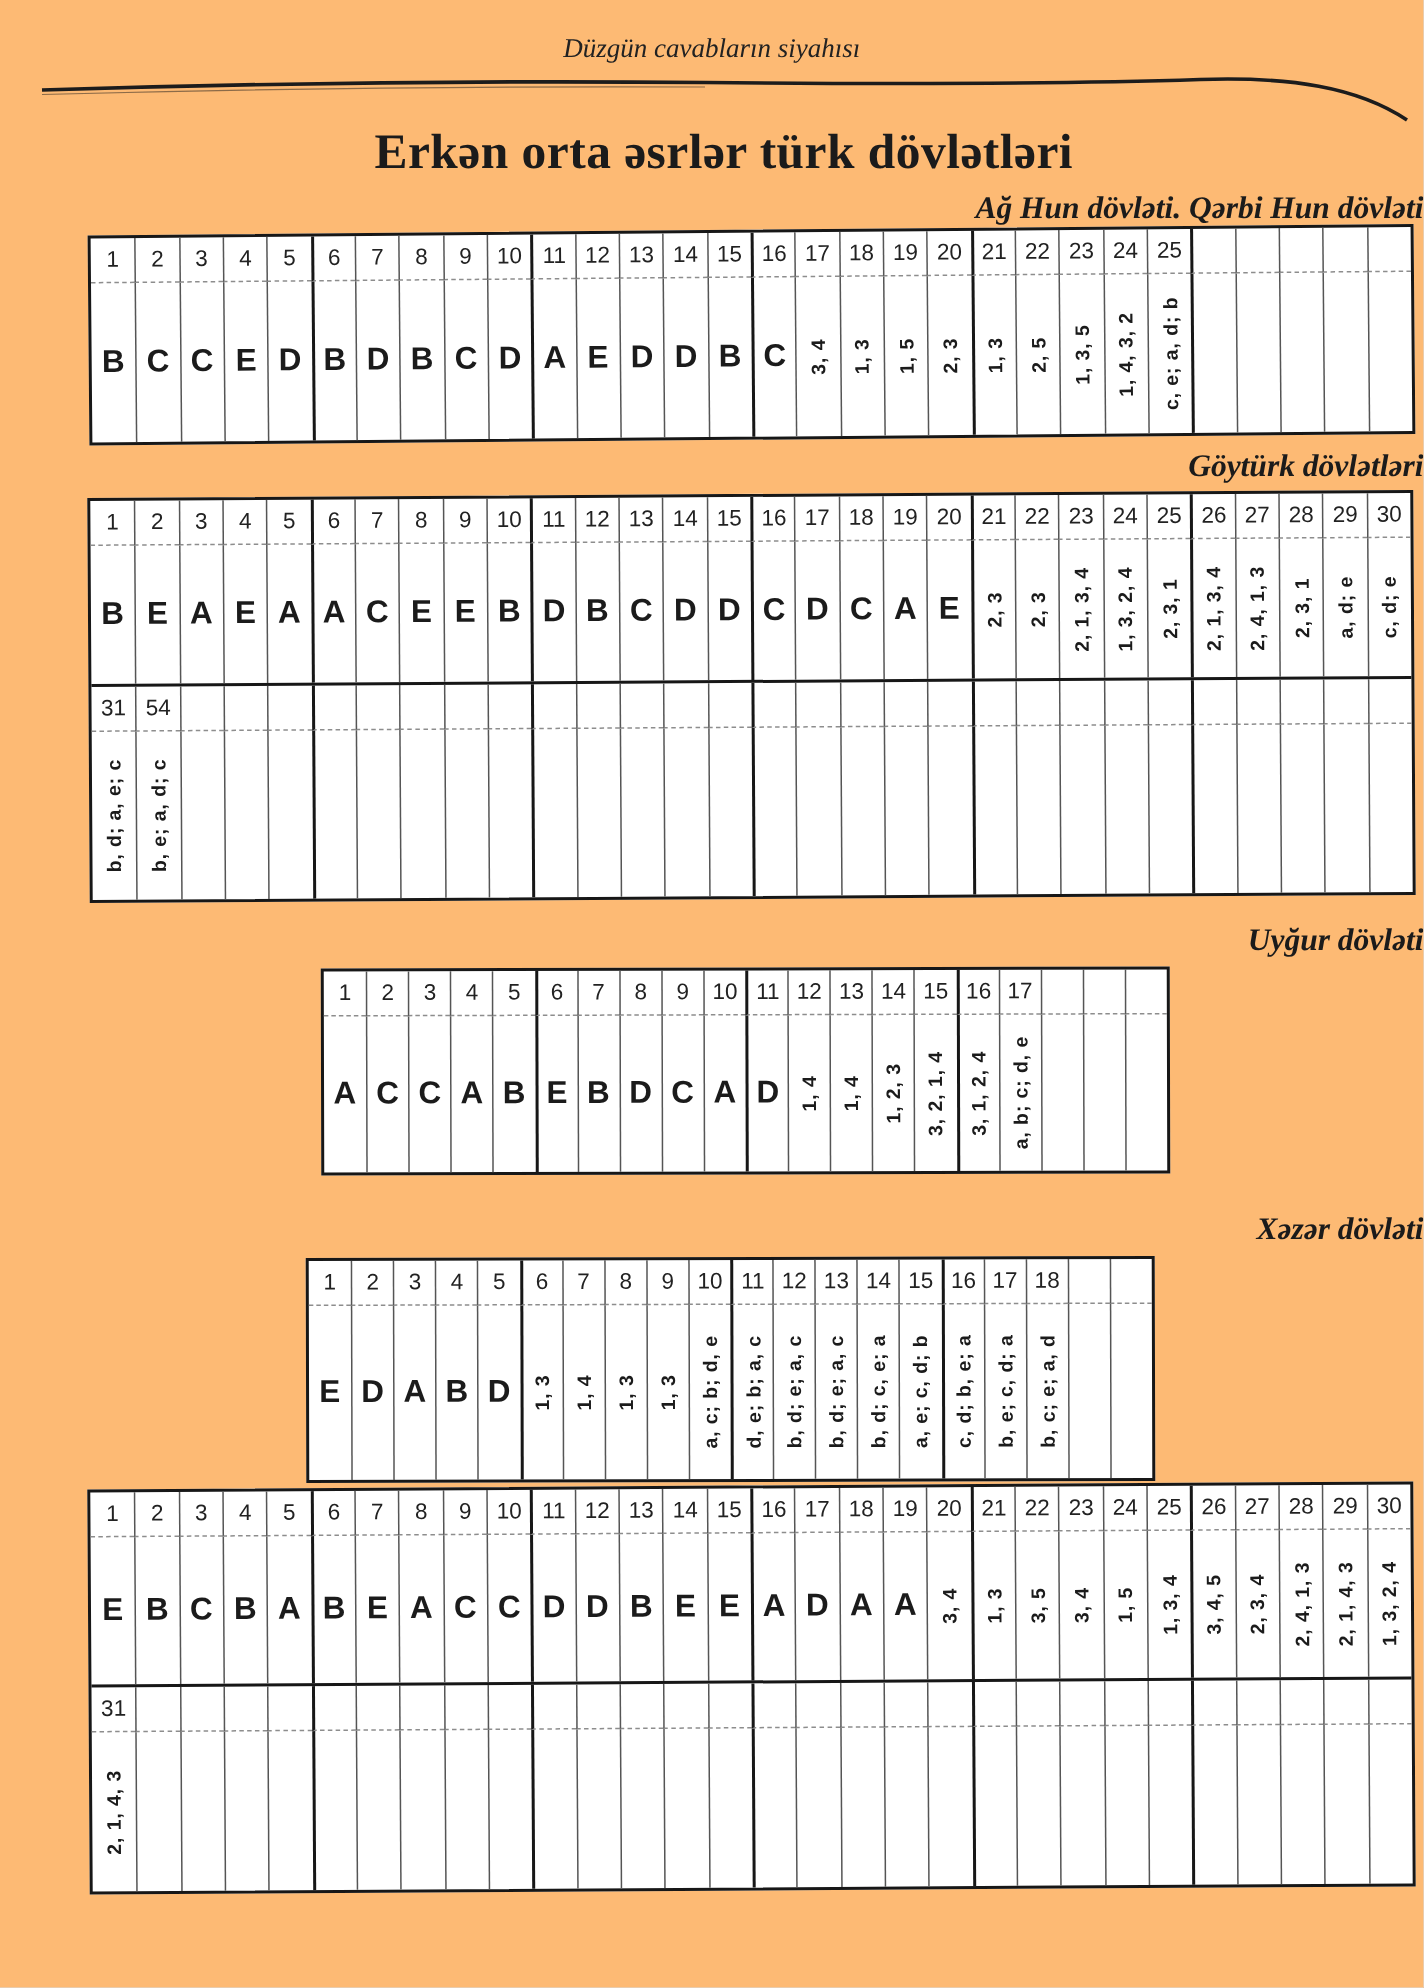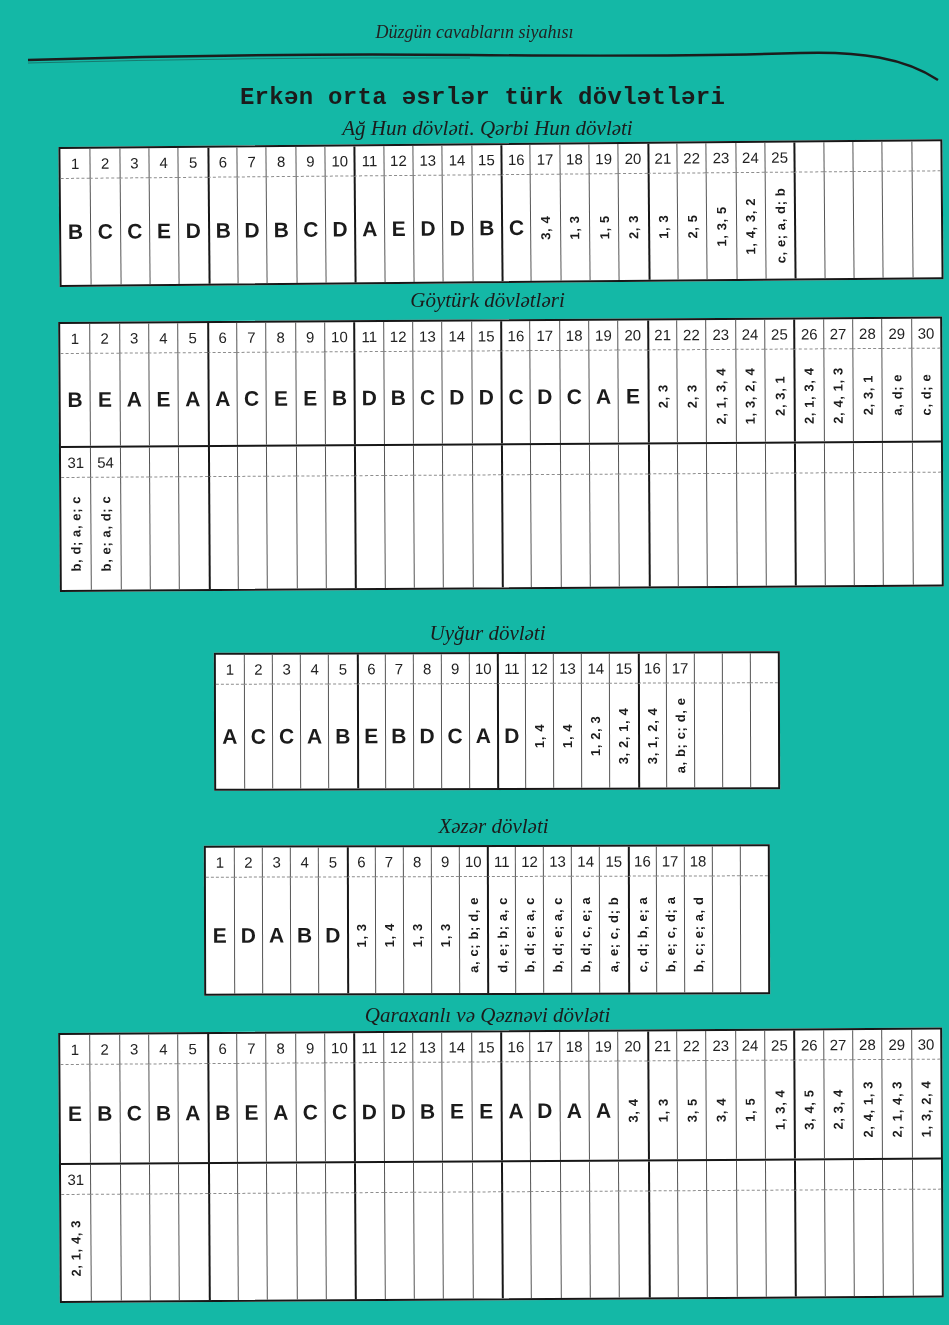--- a/index.html
+++ b/index.html
@@ -1,43 +1,43 @@
 <!DOCTYPE html>
 <html><head>
 <meta charset="utf-8">
 <style>
   html,body{margin:0;padding:0;background:#d9d9d9;}
   .page{
-    width:949px;height:1325px;background:#14b8a6;position:relative;
+    width:949px;height:1325px;background:#fdba74;position:relative;
     overflow:hidden;color:#1b1b1b;font-family:"Liberation Sans",sans-serif;
   }
   .doc-header{
     text-align:center;padding-top:22px;height:24px;
     font-family:"Liberation Serif",serif;font-style:italic;font-size:18px;color:#222;
   }
   .swoosh{display:block;width:949px;height:36px;}
   .main-title{
-    text-align:center;font-family:Liberation Mono, monospace;font-weight:bold;
-    font-size:24px;margin:2px 0 4px 0;letter-spacing:.3px;padding-left:16px;
+    text-align:center;font-family:Liberation Serif, serif;font-weight:bold;
+    font-size:33px;margin:2px 0 4px 0;letter-spacing:.3px;padding-left:16px;
   }
   .section-title{
-    text-align:center;font-family:"Liberation Serif",serif;font-weight:normal;
+    text-align:right;font-family:"Liberation Serif",serif;font-weight:bold;
     font-style:italic;font-size:21px;line-height:26px;margin:0;padding-left:26px;
   }
   .atable{
     border:2.5px solid #171717;background:#fff;box-sizing:border-box;
   }
   .full{width:884px;margin-left:59px;}
   .t1{margin-top:6px;transform:rotate(-.5deg);transform-origin:left center;}
   .t2{margin-top:9px;transform:rotate(-.35deg);transform-origin:left center;}
   .t3{width:566px;margin-left:214px;margin-top:6px;transform:rotate(-.15deg);}
   .t4{width:566px;margin-left:204px;margin-top:6px;transform:rotate(-.15deg);}
   .t5{margin-top:5px;transform:rotate(-.35deg);transform-origin:left center;}
   .tt2{}
-  .tt3{margin-top:28px;}
+  .tt3{margin-top:11px;}
   .tt4{margin-top:23px;margin-left:12px;}
   .tt5{margin-top:7px;}
   .band + .band{border-top:2.5px solid #171717;}
   .row{display:grid;}
   .cell{
     display:flex;align-items:center;justify-content:center;
     border-left:1px solid #555;box-sizing:border-box;overflow:hidden;
   }
   .cell:first-child{border-left:none;}
   .cell.group-start{border-left:2.2px solid #171717;}
@@ -451,21 +451,20 @@
           </div>
           <div class="cell">
             <span class="rot">b, c; e; a, d</span>
           </div>
           <div class="cell"></div>
           <div class="cell"></div>
         </div>
       </div>
     </div>
 
-  <div class="section-title tt5">Qaraxanlı və Qəznəvi dövləti</div>
   <div class="atable full t5">
       <div class="band">
         <div class="row num-row" style="grid-template-columns: repeat(30, 1fr);">
           <div class="cell">1</div>
           <div class="cell">2</div>
           <div class="cell">3</div>
           <div class="cell">4</div>
           <div class="cell">5</div>
           <div class="cell group-start">6</div>
           <div class="cell">7</div>

